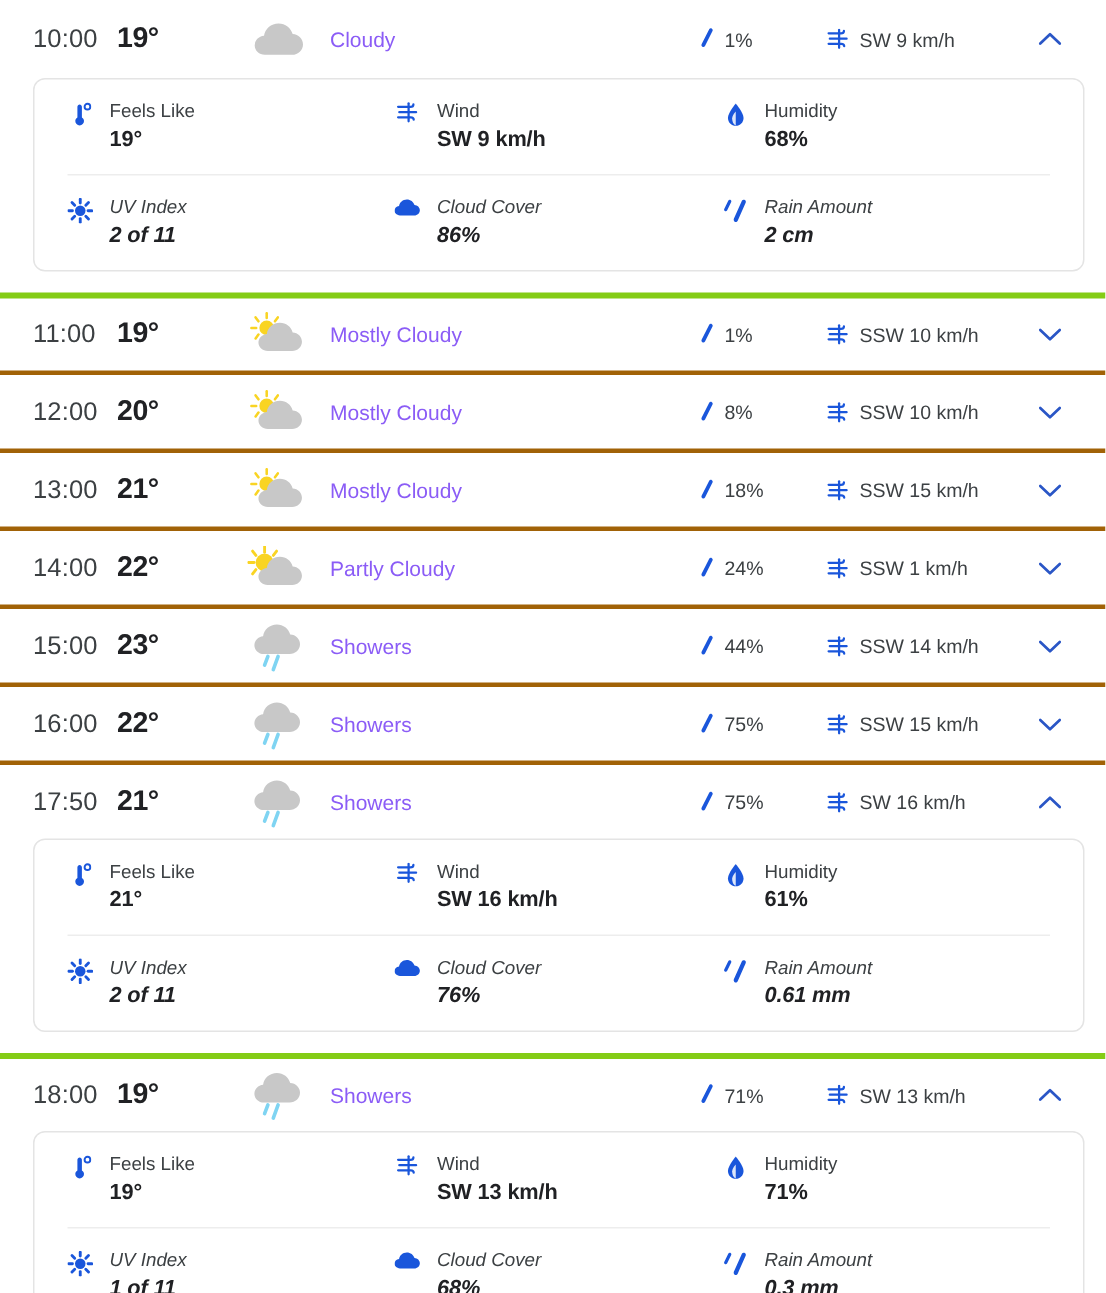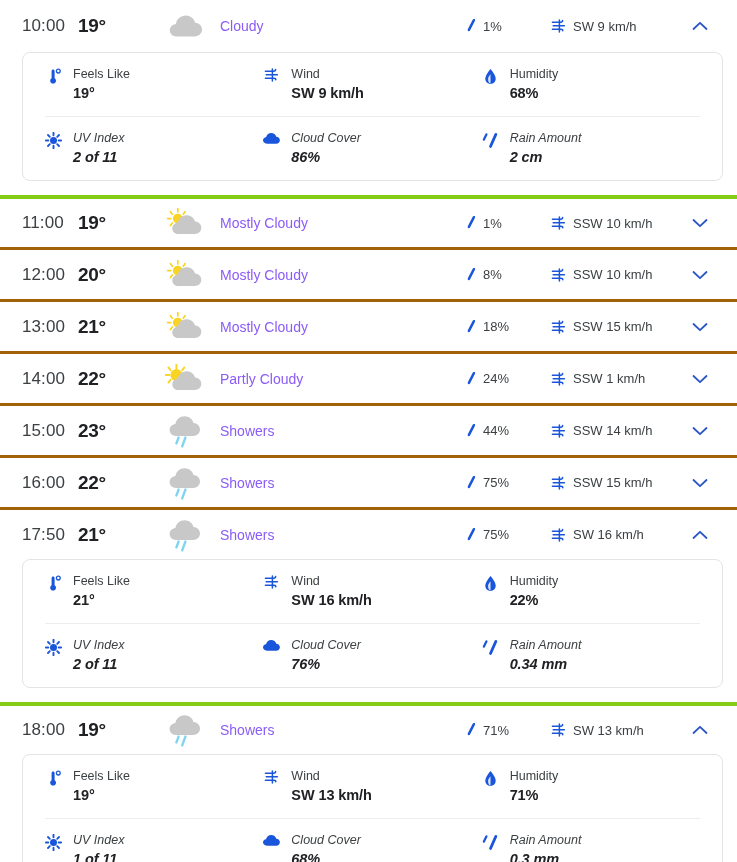--- a/index.html
+++ b/index.html
@@ -593,21 +593,21 @@
     </div>
             <div class="metric">
       <span class="m-icon">
                 <svg width="13" height="17" viewBox="0 0 13 17">
       <path fill="#1a56db" d="M6.5 1C6.5 1 1.3 7 1.3 10.7c0 2.9 2.3 5.2 5.2 5.2s5.2-2.3 5.2-5.2C11.7 7 6.5 1 6.5 1z"></path>
       <path fill="#fff" opacity=".85" d="M4.1 10.9c0-1.5 1-2.9 2.4-4.6v9.2c-1.4-.3-2.4-2.1-2.4-4.6z"></path>
     </svg>
               </span>
       <span class="m-text">
         <span class="m-label">Humidity</span>
-        <span class="m-value">22%</span>
+        <span class="m-value">61%</span>
       </span>
     </div>
         </div>
         <div class="detail-line bottom">
           <div class="metric">
       <span class="m-icon">
                 <svg width="17" height="17" viewBox="0 0 17 17">
       <g fill="#1a56db">
         <circle cx="8.5" cy="8.5" r="3.5"></circle>
         <g stroke="#1a56db" stroke-width="1.9" stroke-linecap="round">
@@ -641,21 +641,21 @@
     </div>
             <div class="metric">
       <span class="m-icon">
                 <svg width="17" height="18" viewBox="0 0 17 18">
       <path fill="#1a56db" d="M5.1 1.4c.5.3.6 1 .3 1.5L2.8 8.2c-.3.6-1.1.8-1.6.4-.5-.3-.6-1-.3-1.5l2.6-5.3c.3-.6 1.1-.8 1.6-.4z"></path>
       <path fill="#1a56db" d="M14.6 1.3c.6.3.8 1.1.5 1.8l-5.3 12c-.4.9-1.5 1.2-2.2.5-.5-.5-.6-1.3-.3-1.9l5.3-11.9c.3-.7 1.2-.9 2-.5z"></path>
     </svg>
               </span>
       <span class="m-text">
         <span class="m-label">Rain Amount</span>
-        <span class="m-value">0.34 mm</span>
+        <span class="m-value">0.61 mm</span>
       </span>
     </div>
         </div>
       </div>
     </div>
     </div>
     <div class="hour-block expanded">
     <div class="hour-row">
       <span class="c-time">18:00</span>
       <span class="c-temp">19°</span>

